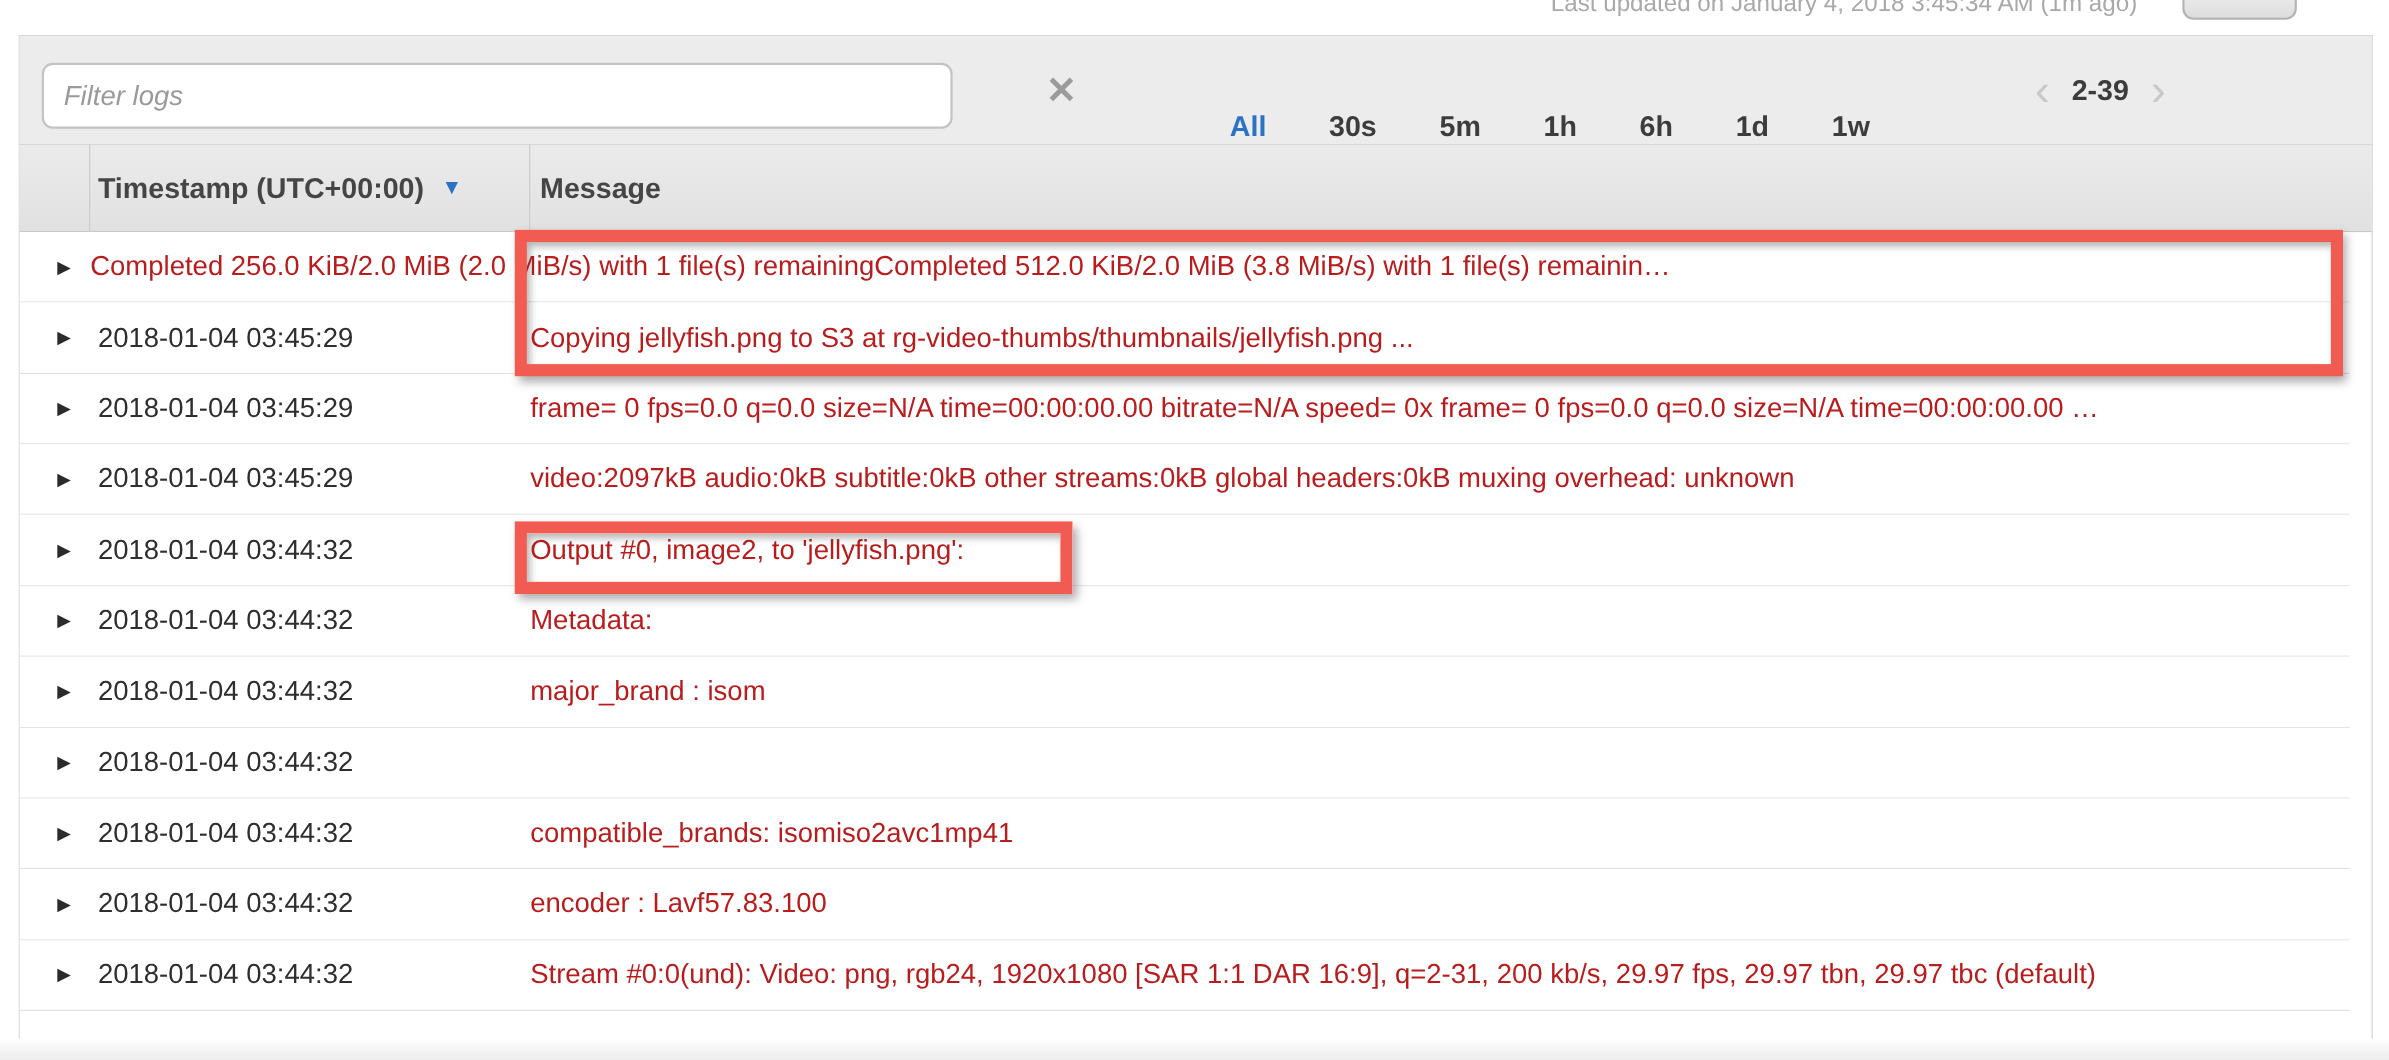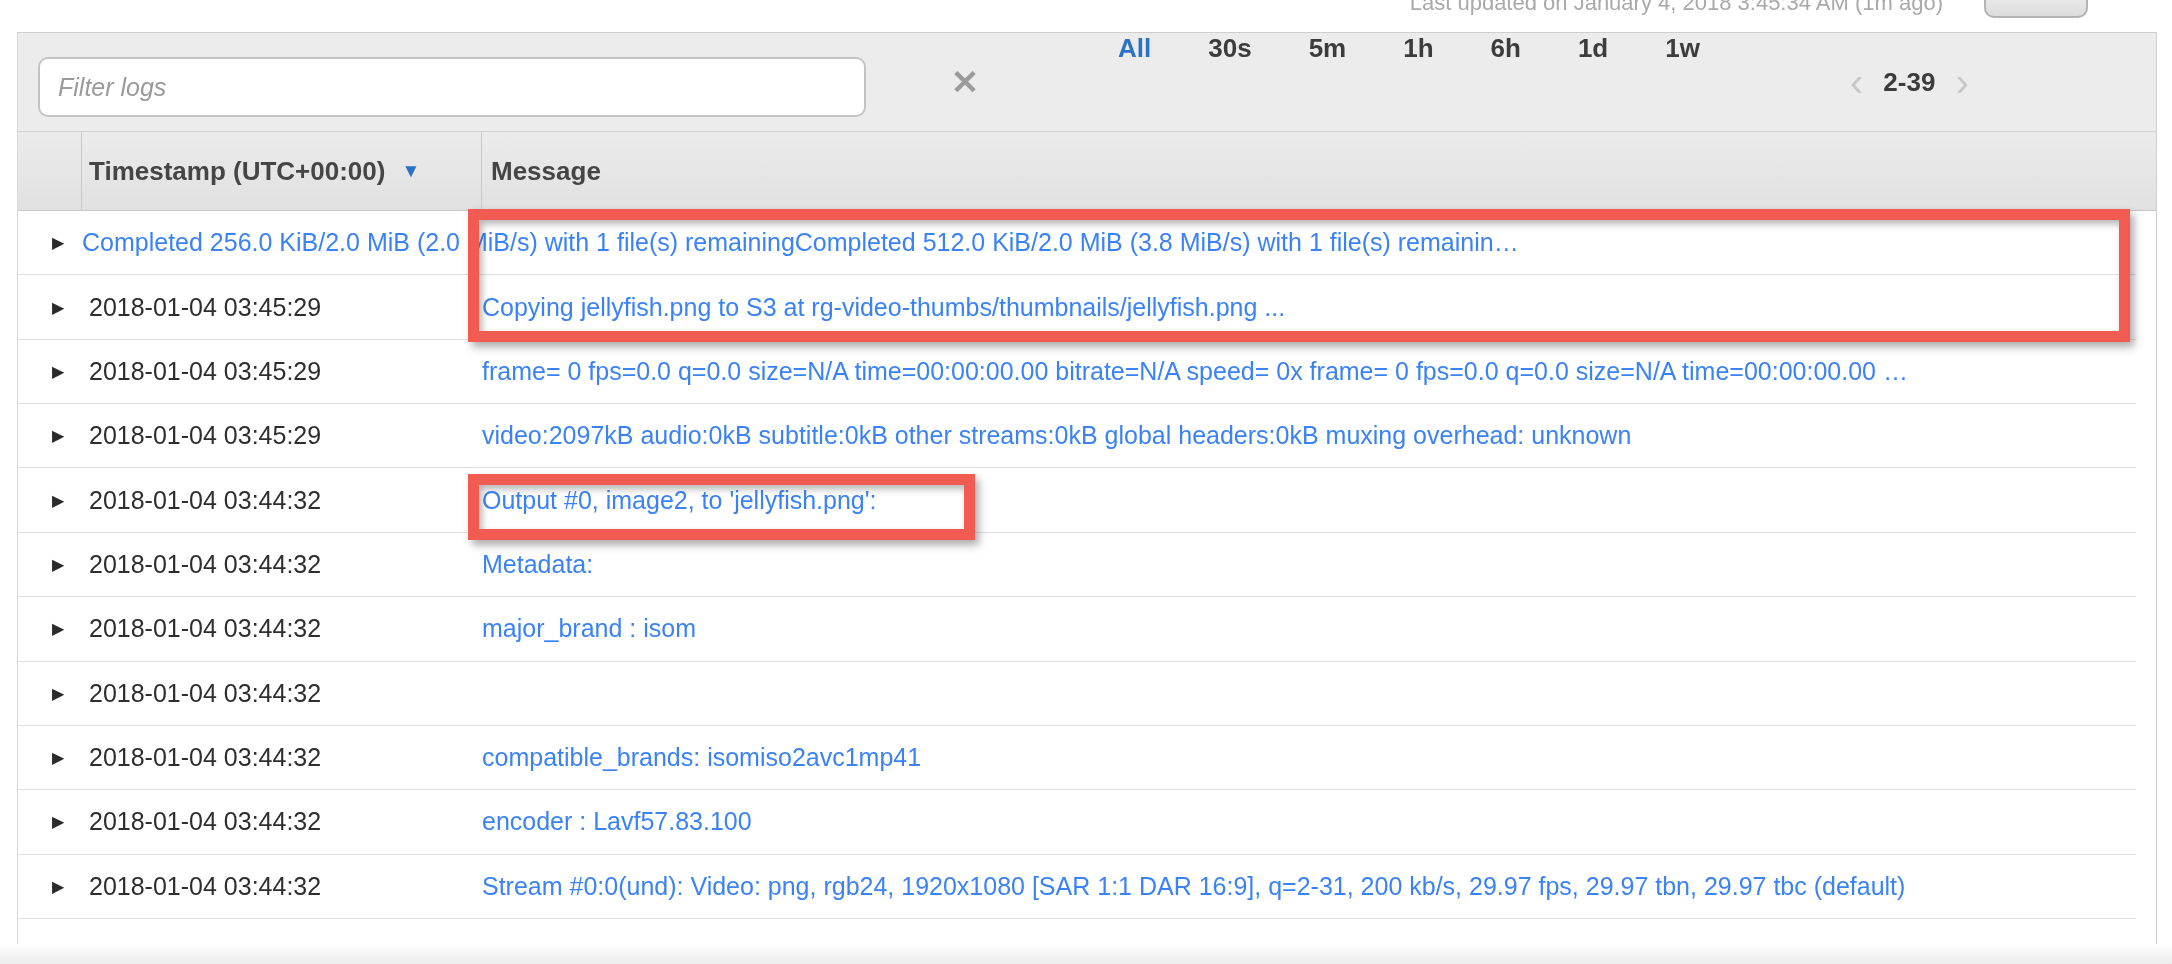--- a/index.html
+++ b/index.html
@@ -37,21 +37,21 @@
     font-size:25px; padding:0 18px; color:#ec4899; outline:none;
   }
   .filter-input::placeholder { font-style:italic; color:#9a9a9a; opacity:1; }
   .clear-icon {
     position:absolute; left:922px; top:24px; width:50px; height:50px;
     font-size:34px; font-weight:bold; color:#9b9b9b;
     display:flex; align-items:center; justify-content:center; cursor:pointer;
   }
   .ranges {
     position:absolute; left:1100px; top:0; height:98px;
-    display:flex; align-items:flex-start; gap:57px;
+    display:flex; align-items:flex-end; gap:57px;
     font-size:26px; font-weight:bold; color:#3c3c3c;
   }
   .range { cursor:pointer; }
   .range.selected { color:#2a72c4; }
   .pager {
     position:absolute; left:1832px; top:0; height:98px;
     display:flex; align-items:center; gap:20px;
   }
   .chevron { font-size:40px; color:#c8c8c8; line-height:1; cursor:pointer; font-weight:normal; }
   .page-label { font-size:26px; font-weight:bold; color:#3c3c3c; }
@@ -81,21 +81,21 @@
   .cell-expand {
     width:63px; box-sizing:border-box; padding-left:34px;
     font-size:16px; color:#2b2b2b; flex:none;
   }
   .cell-ts {
     width:400px; box-sizing:border-box; padding-left:8px; flex:none;
     font-size:25px; color:#2e2e2e; white-space:nowrap;
   }
   .cell-msg {
     flex:1; box-sizing:border-box; padding-left:1px; padding-right:16px;
-    font-size:25px; color:#3b82f6; white-space:nowrap; overflow:hidden;
+    font-size:25px; color:#b91c1c; white-space:nowrap; overflow:hidden;
   }
 
   
   .anno {
     position:absolute; border:11px solid #f15b52; box-sizing:border-box;
     box-shadow: 4px 5px 8px rgba(70,70,70,0.45), inset 3px 4px 7px rgba(70,70,70,0.40);
     pointer-events:none;
   }
   .anno-rows   { left:468px; top:209px; width:1662px; height:133px; }
   .anno-output { left:468px; top:474px; width:507px; height:66px; }

